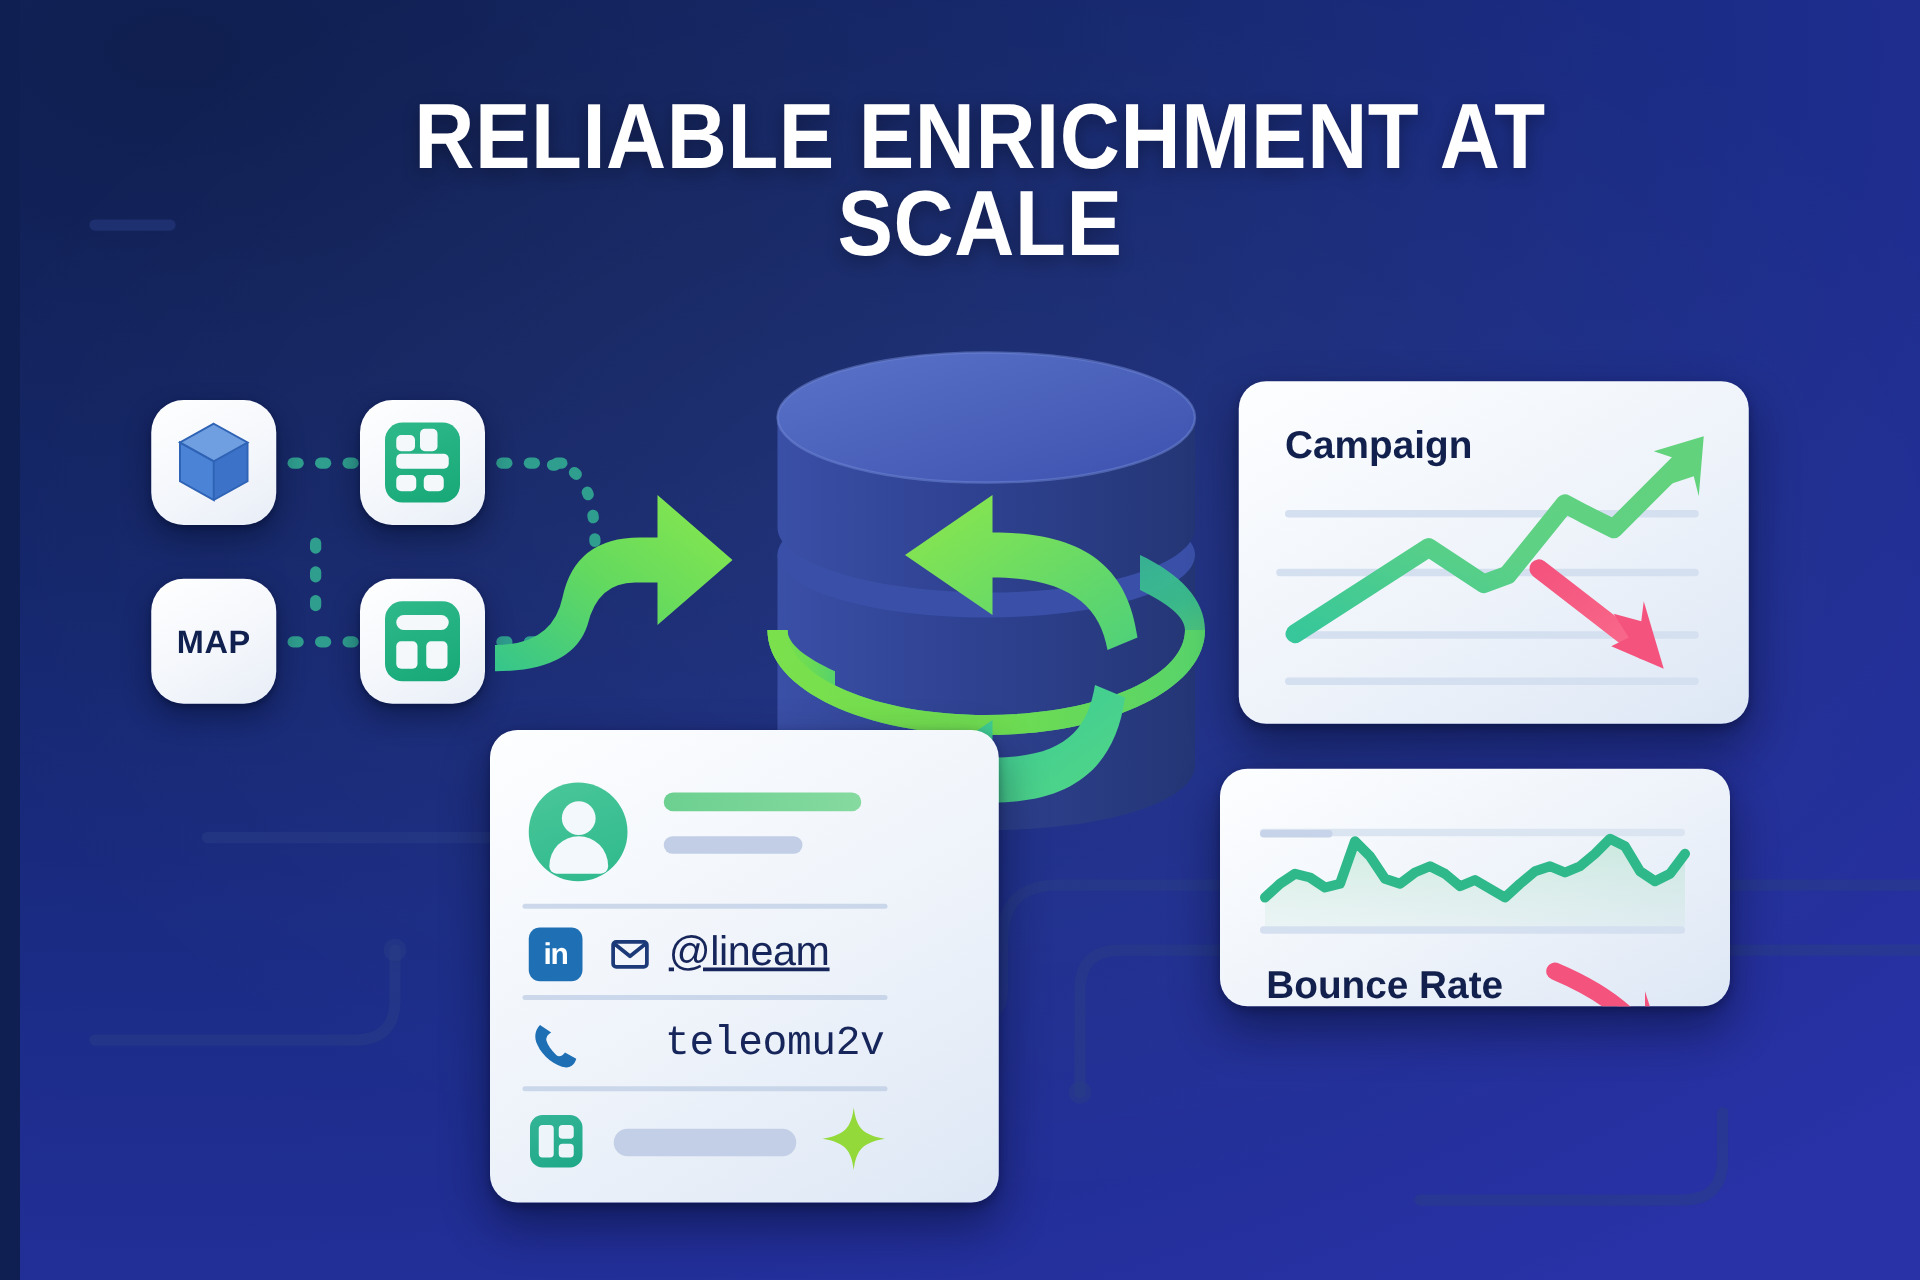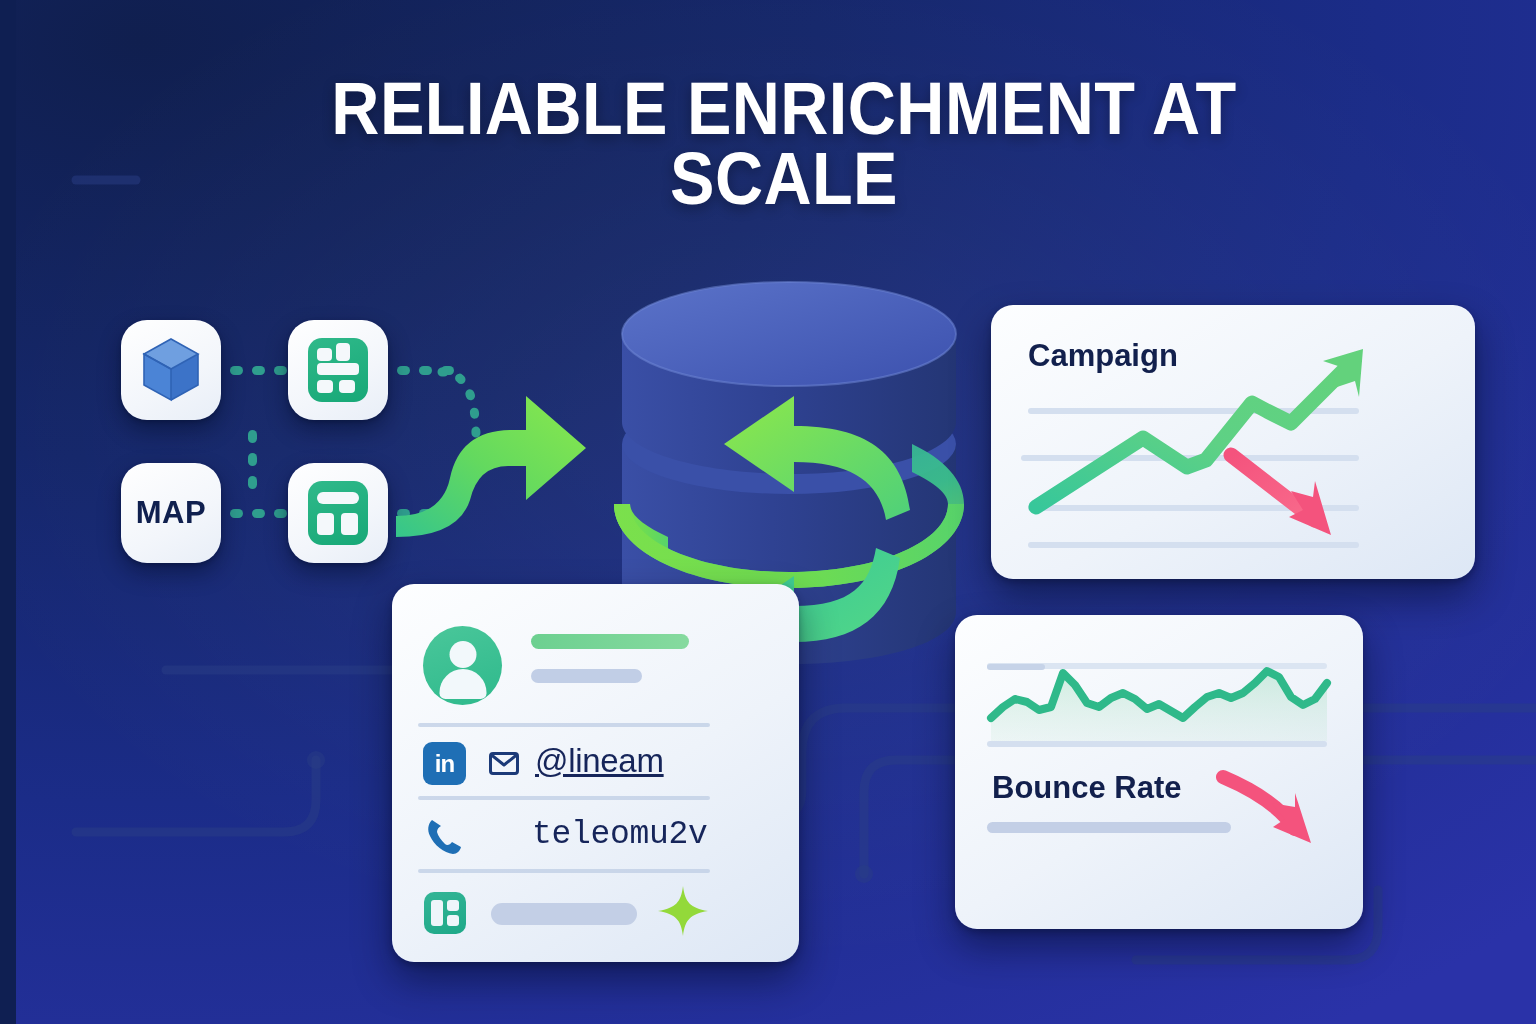--- a/index.html
+++ b/index.html
@@ -43,21 +43,21 @@
     border-radius:26px;
     background:linear-gradient(150deg,#ffffff 0%,#f3f6fb 60%,#e8eef7 100%);
     box-shadow:0 10px 22px rgba(3,10,38,0.45), 0 2px 4px rgba(3,10,38,0.3);
     display:flex; align-items:center; justify-content:center;
   }
   .tile-1 { left:105px; top:320px; }
   .tile-2 { left:272px; top:320px; }
   .tile-3 { left:105px; top:463px; }
   .tile-4 { left:272px; top:463px; }
   .tile-text {
-    font-size:31px; font-weight:bold; color:#10204f; letter-spacing:0.5px;text-align:center;
+    font-size:26px; font-weight:bold; color:#10204f; letter-spacing:0.5px;text-align:center;
   }
 
   
   .gsq {
     width:60px; height:64px; border-radius:14px;
     position:relative;
     background:linear-gradient(160deg,#2fb98a 0%,#17a877 100%);
   }
   .gsq i { position:absolute; background:#f4f8fb; border-radius:4px; display:block; }
 
@@ -74,22 +74,22 @@
   .db { position:absolute; left:588px; top:276px; width:370px; height:400px; }
 
   
   .card {
     position:absolute;
     border-radius:22px;
     background:linear-gradient(150deg,#fdfeff 0%,#eef3fa 55%,#dde7f5 100%);
     box-shadow:0 18px 38px rgba(2,8,32,0.48), 0 3px 7px rgba(2,8,32,0.3);
     overflow:hidden;
   }
-  .card-campaign { left:975px; top:305px; width:484px; height:274px; }
-  .card-bounce   { left:939px; top:615px; width:408px; height:314px; }
+  .card-campaign { left:975px; top:305px; width:408px; height:274px; }
+  .card-bounce   { left:960px; top:615px; width:408px; height:190px; }
   .card-contact  { left:376px; top:584px; width:407px; height:378px; }
 
   .card-title {
     position:absolute; font-weight:bold; color:#12204d;
   }
   .card-campaign .card-title { left:37px; top:33px; font-size:31px; }
   .card-bounce   .card-title { left:37px; top:155px; font-size:31px; }
 
   .gridline { position:absolute; height:6px; border-radius:3px; background:#d4dfef; }
   .barline  { position:absolute; height:11px; border-radius:6px; background:#c3cfe6; }

